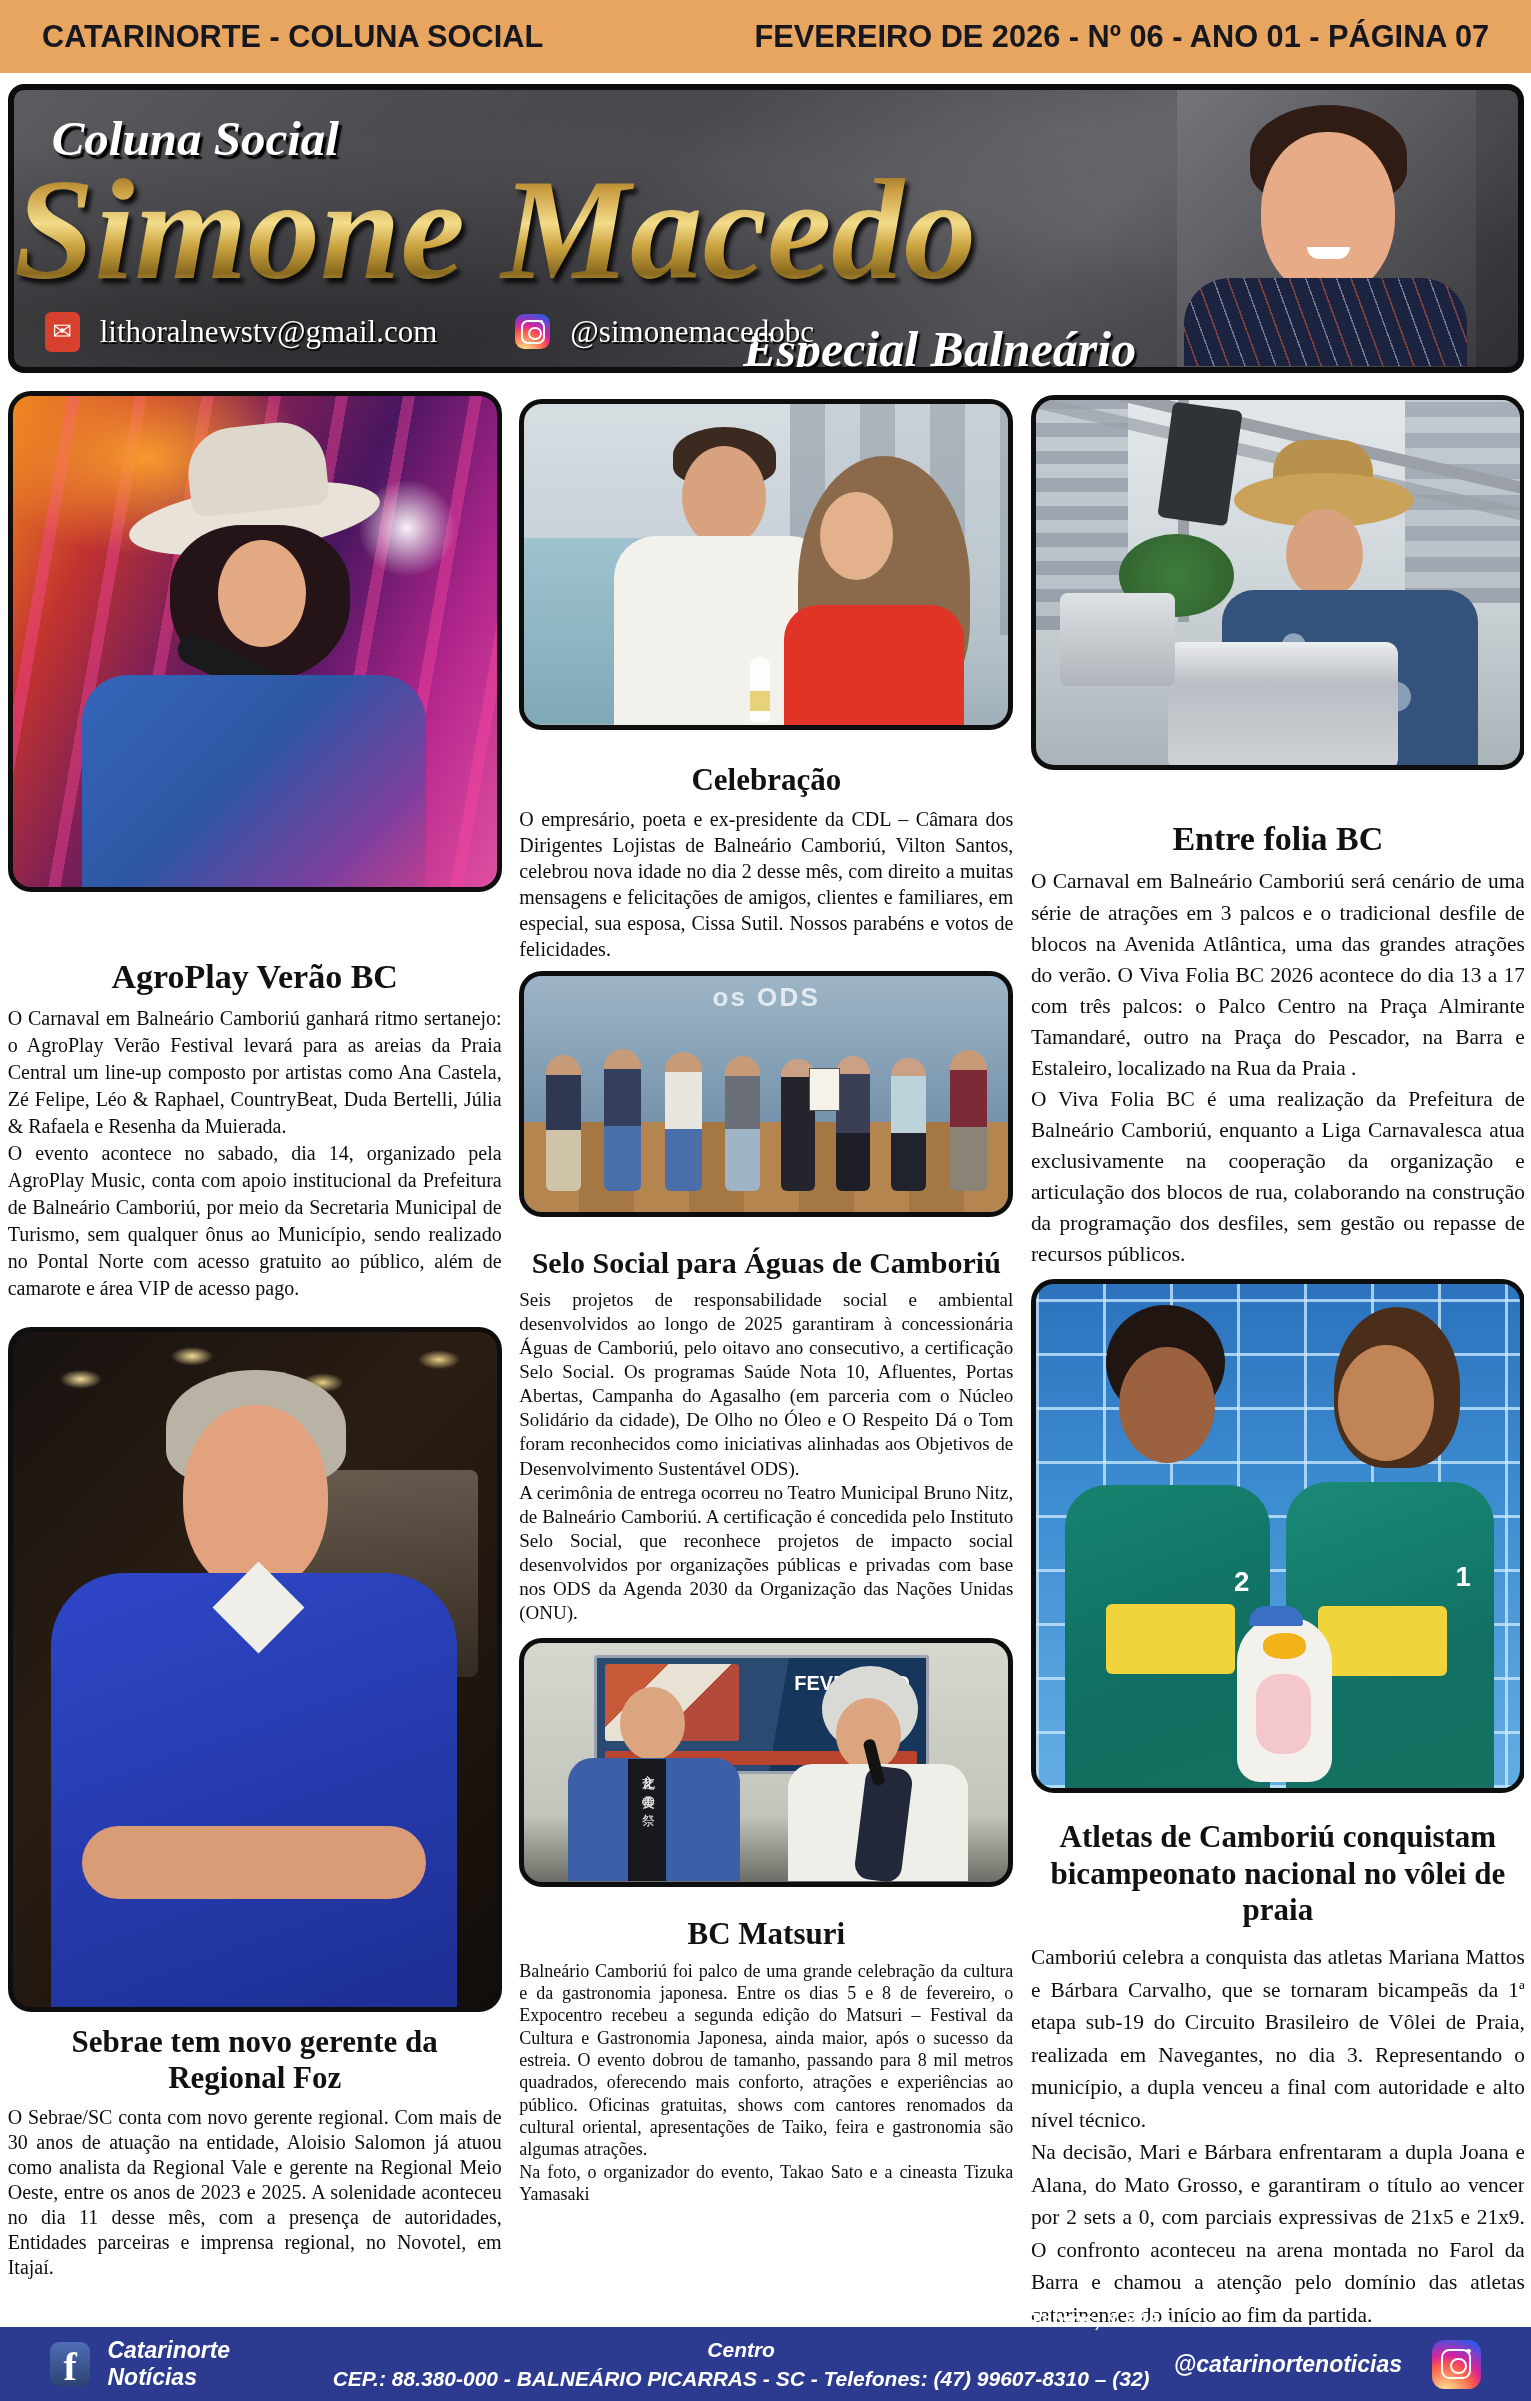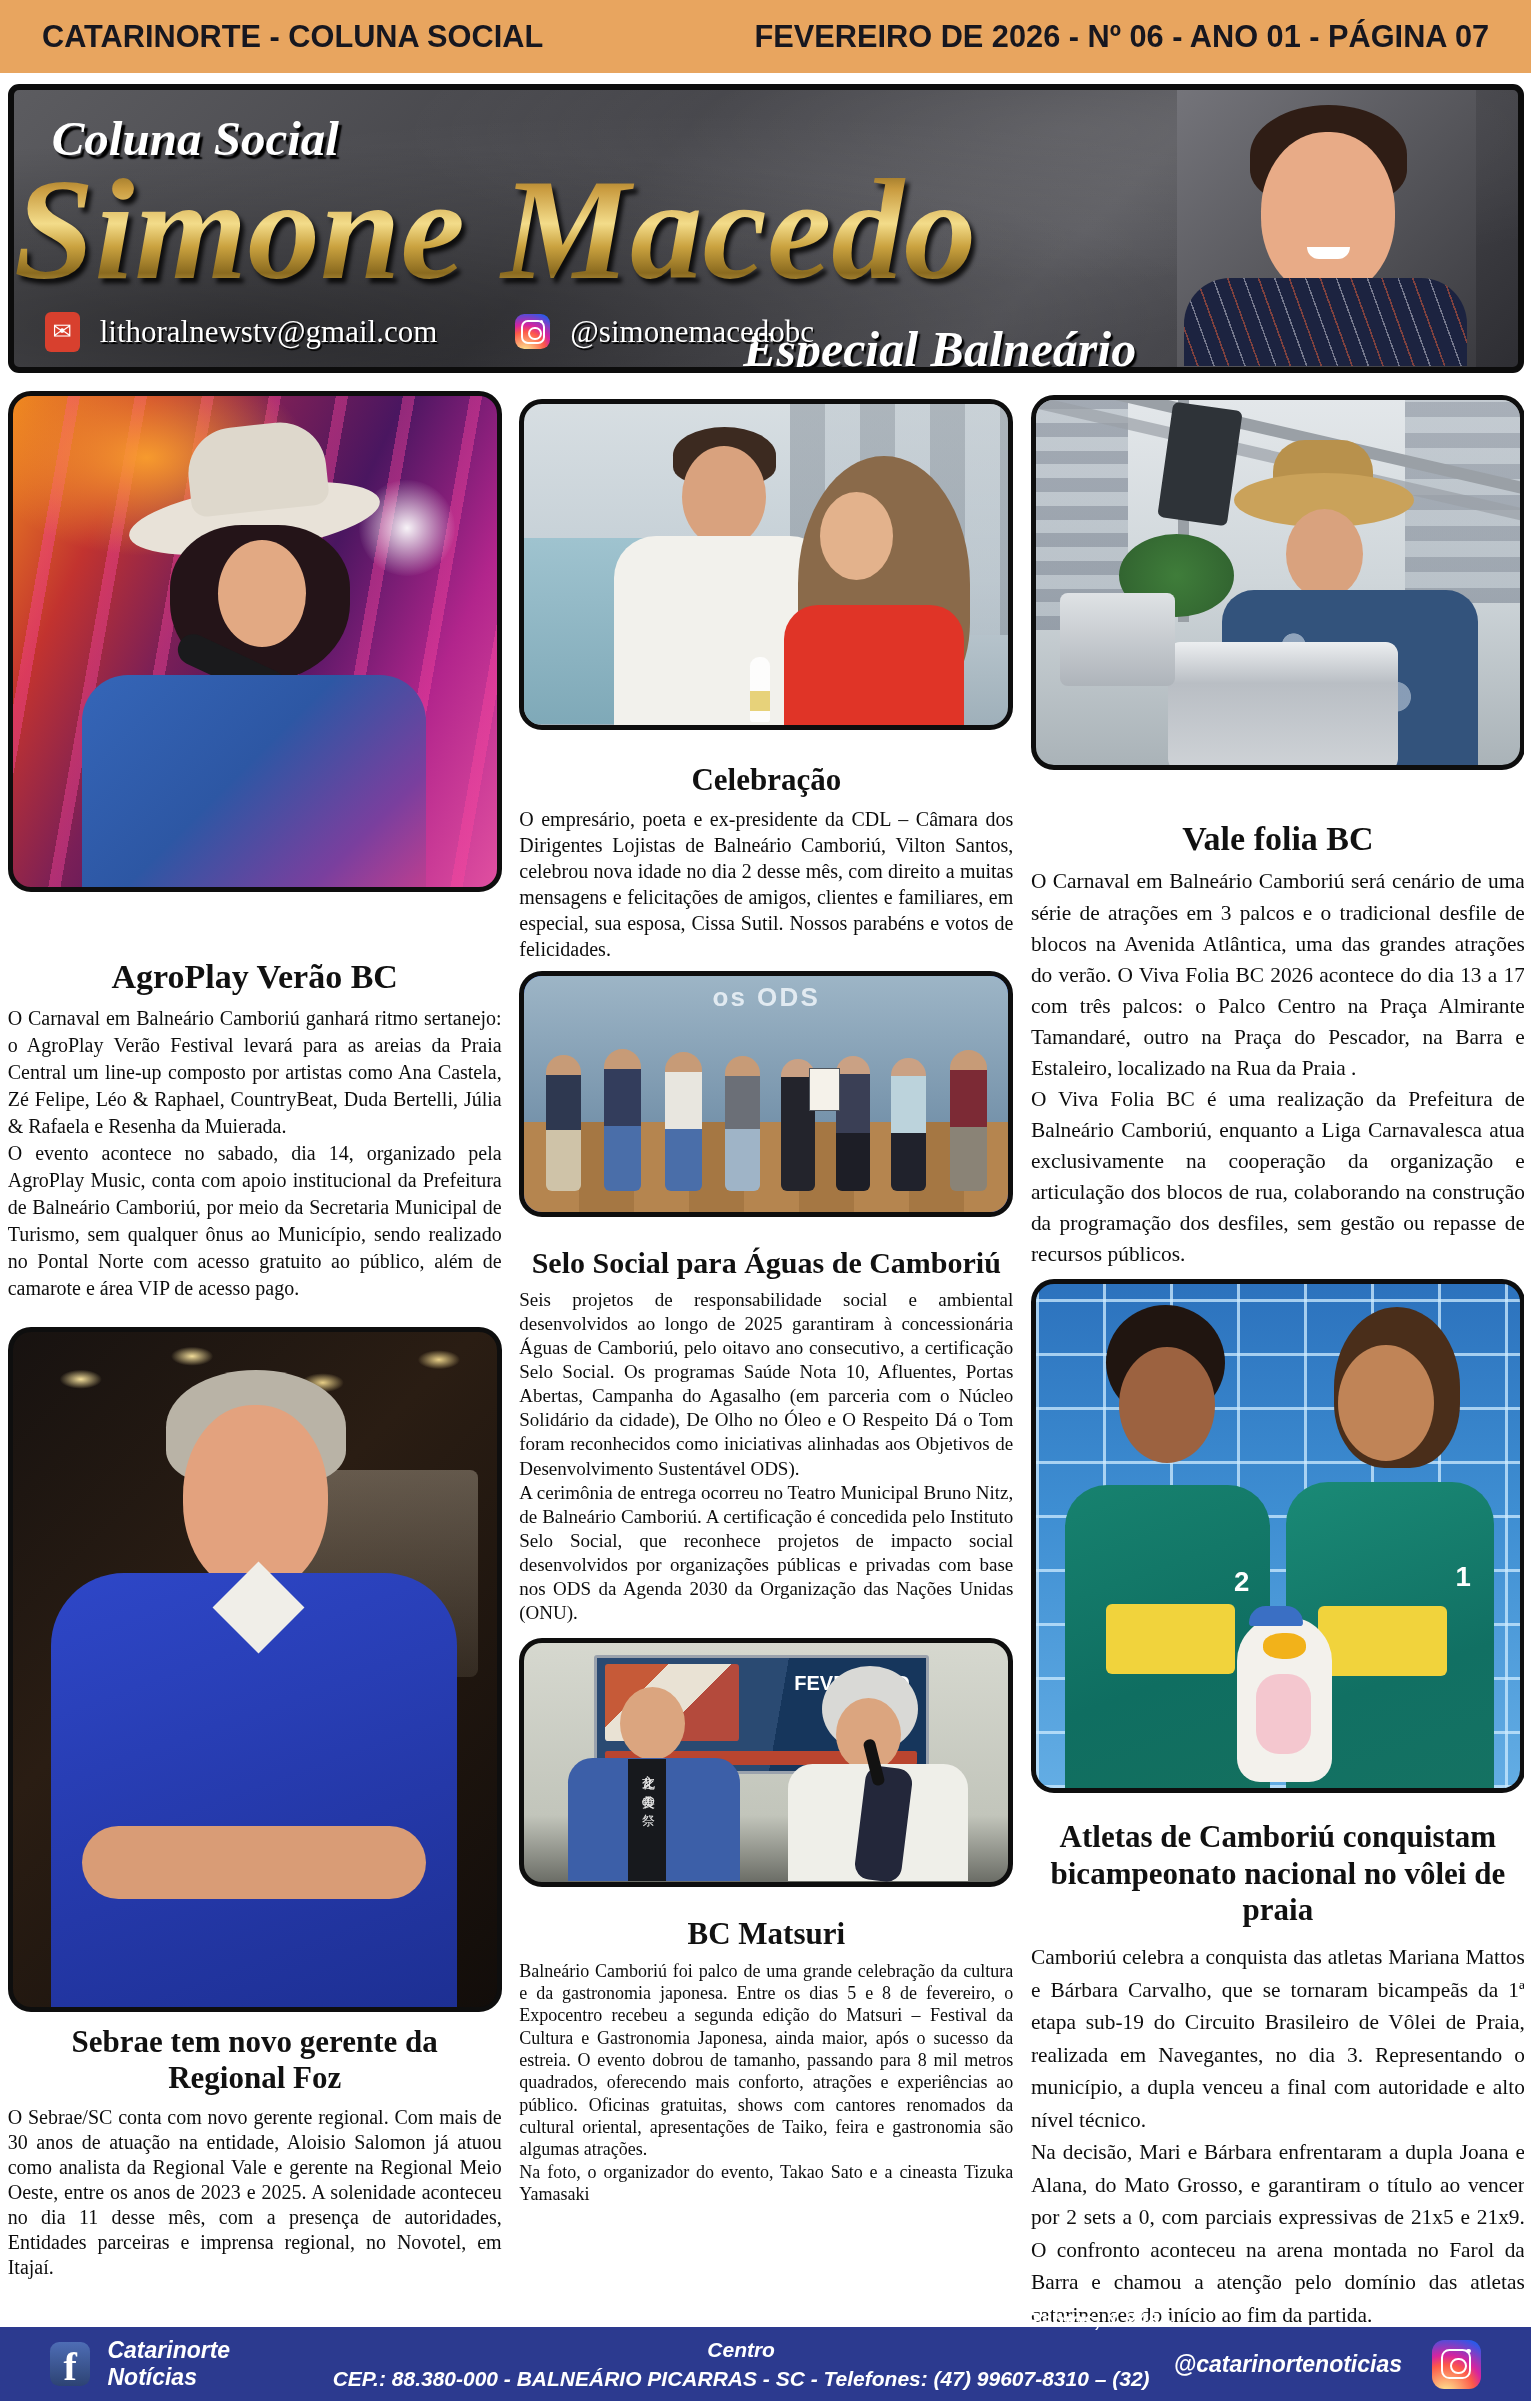--- a/index.html
+++ b/index.html
@@ -8,21 +8,21 @@
 
   
   .topbar{position:absolute;top:0;left:0;width:100%;height:73px;background:#E8A55F;
           display:flex;align-items:center;justify-content:space-between;padding:0 42px;box-sizing:border-box;
           font-family:"Liberation Sans", sans-serif;font-weight:bold;color:#17171f;}
   .topbar-left{font-size:32px;letter-spacing:0px;transform:scaleX(.96);transform-origin:left;}
   .topbar-right{font-size:32px;transform:scaleX(.96);transform-origin:right;}
 
   
   .masthead{position:absolute;top:84px;left:7.7px;width:1516px;height:289px;box-sizing:border-box;
-            border:6.9px solid #0c0c0c;border-radius:11px;overflow:hidden;
+            border:6.9px solid #0c0c0c;border-radius:16px;overflow:hidden;
             background:
               radial-gradient(ellipse at 70% 15%, rgba(255,255,255,.10), transparent 45%),
               radial-gradient(ellipse at 15% 85%, rgba(0,0,0,.38), transparent 55%),
               radial-gradient(ellipse at 45% 55%, rgba(255,255,255,.07), transparent 60%),
               linear-gradient(135deg,#5c5c60 0%,#404045 40%,#57575c 68%,#2e2e33 100%);}
   .kicker{position:absolute;left:38px;top:20px;font-style:italic;font-weight:bold;font-size:49px;color:#fff;
           text-shadow:3.1px 3.8px 1.5px #000;}
   .mast-title{position:absolute;left:0;top:67px;width:1171px;text-align:left;
           font-style:italic;font-weight:bold;font-size:145px;line-height:1;
           background:linear-gradient(180deg,#6e5213 0%,#c99b3f 22%,#f3dc8a 46%,#caa23f 62%,#8a6a1f 80%,#e6c469 100%);
@@ -213,21 +213,21 @@
         <div class="abs" style="left:129px;top:6.1px;width:70px;height:116px;background:#2e3338;border-radius:6.1px;transform:rotate(8deg);"></div>
         <div class="abs" style="left:83px;top:134px;width:115px;height:83px;background:radial-gradient(circle,#3f7d3a,#2f5f2e);border-radius:50%;"></div>
         <div class="abs" style="right:147px;top:40px;width:100px;height:55px;background:#b8914c;border-radius:32px 32px 7.7px 7.7px;"></div>
         <div class="abs" style="right:106px;top:73px;width:180px;height:54px;background:#caa25a;border-radius:50%;"></div>
         <div class="abs" style="right:157px;top:109px;width:77px;height:90px;background:#d9a27e;border-radius:50%;"></div>
         <div class="abs" style="right:42px;top:190px;width:256px;height:184px;background:#33537c;border-radius:32px 32px 0 0;
              background-image:radial-gradient(circle at 28% 30%,rgba(220,230,240,.55) 0 11.5px,transparent 12.2px),radial-gradient(circle at 68% 58%,rgba(220,230,240,.5) 0 14.5px,transparent 15.3px),radial-gradient(circle at 45% 85%,rgba(235,120,80,.55) 0 10.7px,transparent 11.5px);"></div>
         <div class="abs" style="left:132px;bottom:-6.1px;width:230px;height:129px;background:linear-gradient(180deg,#eceef0,#b9bec4 32%,#cfd3d7);border-radius:12.2px;"></div>
         <div class="abs" style="left:24.5px;top:193px;width:115px;height:93px;background:linear-gradient(180deg,#dfe2e5,#aeb4ba);border-radius:7.7px;"></div>
       </div>
-      <h2 class="article-title t-42">Vale folia BC</h2>
+      <h2 class="article-title t-42">Entre folia BC</h2>
       <p class="body b-viva">O Carnaval em Balneário Camboriú será cenário de uma série de atrações em 3 palcos e o tradicional desfile de blocos na Avenida Atlântica, uma das grandes atrações do verão. O Viva Folia BC 2026 acontece do dia 13 a 17 com três palcos: o Palco Centro na Praça Almirante Tamandaré, outro na Praça do Pescador, na Barra e Estaleiro, localizado na Rua da Praia .</p>
       <p class="body b-viva">O Viva Folia BC é uma realização da Prefeitura de Balneário Camboriú, enquanto a Liga Carnavalesca atua exclusivamente na cooperação da organização e articulação dos blocos de rua, colaborando na construção da programação dos desfiles, sem gestão ou repasse de recursos públicos.</p>
 
       <div class="photo" style="height:514px;margin:9.2px 0 26px;background:linear-gradient(180deg,#2c72bd 0%,#3e8ed2 45%,#63ade4 100%);">
         <div class="abs" style="inset:0;background:
              repeating-linear-gradient(90deg,rgba(205,235,255,.75) 0 3.1px,transparent 3.1px 67px),
              repeating-linear-gradient(0deg,rgba(205,235,255,.75) 0 3.1px,transparent 3.1px 54px);"></div>
         <div class="abs" style="left:70px;top:21.4px;width:119px;height:115px;background:#201510;border-radius:50%;"></div>
         <div class="abs" style="left:83px;top:63px;width:96px;height:116px;background:#9c6240;border-radius:50%;"></div>
         <div class="abs" style="left:29px;top:201px;width:205px;height:314px;background:linear-gradient(160deg,#17826f,#0f6e61 60%,#14705f);border-radius:42px 42px 0 0;"></div>

